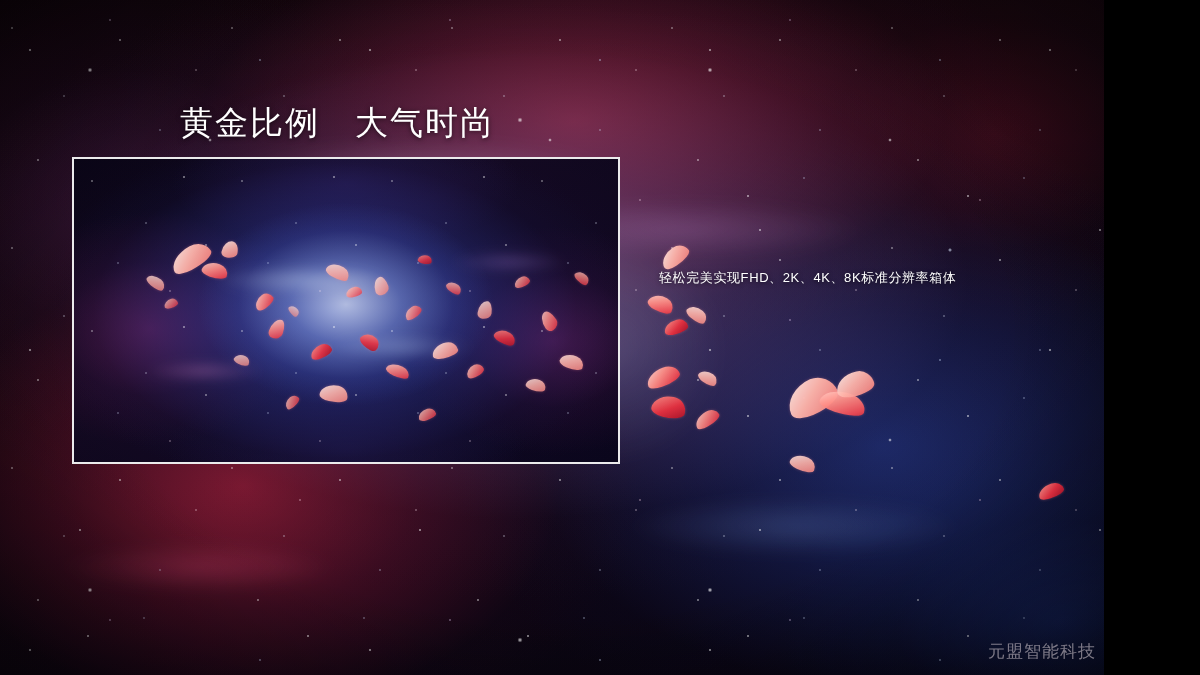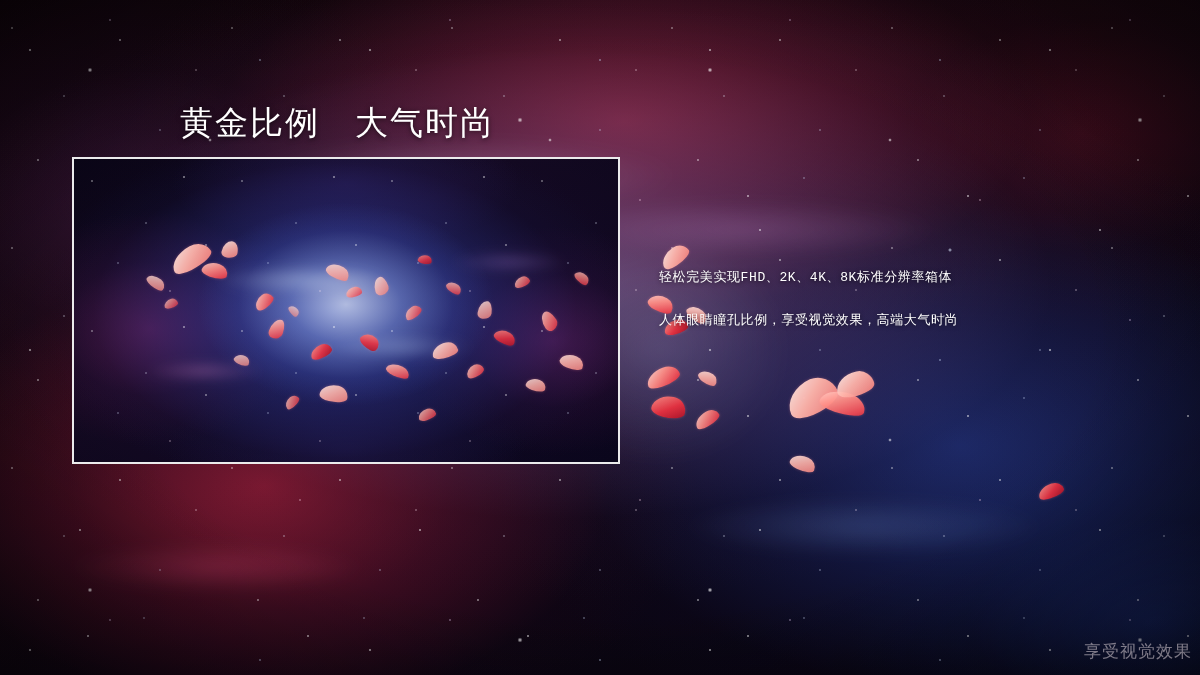--- a/index.html
+++ b/index.html
@@ -2,25 +2,25 @@
 <html><head>
 <meta charset="utf-8">
 <style>
   html, body {
     margin: 0;
     padding: 0;
     background: #000;
   }
   #slide {
     position: relative;
-    width: 1200px;
+    width: 1104px;
     height: 675px;
     overflow: hidden;
     background: #0369a1;
-    font-family: Liberation Mono, monospace;
+    font-family: Liberation Sans, sans-serif;
   }
 
   
   .bg-layer {
     position: absolute;
     inset: 0;
     pointer-events: none;
   }
   .bg-base {
     background:
@@ -304,18 +304,17 @@
       <div class="petal" style="left: 694px; top: 412px; width: 26px; height: 14px; opacity: 0.9; transform: rotate(-30deg);"></div>
       <div class="petal pale" style="left: 786px; top: 380px; width: 52px; height: 34px; opacity: 0.96; transform: rotate(-24deg);"></div>
       <div class="petal" style="left: 820px; top: 392px; width: 46px; height: 22px; opacity: 0.95; transform: rotate(18deg);"></div>
       <div class="petal pale" style="left: 836px; top: 372px; width: 38px; height: 24px; opacity: 0.95; transform: rotate(-12deg);"></div>
       <div class="petal pale" style="left: 790px; top: 456px; width: 26px; height: 15px; opacity: 0.9; transform: rotate(24deg);"></div>
       <div class="petal deep" style="left: 1038px; top: 484px; width: 26px; height: 14px; opacity: 0.92; transform: rotate(-18deg);"></div>
     </div>
 
   <div id="body-copy">
     <div class="copy-line">轻松完美实现FHD、2K、4K、8K标准分辨率箱体</div>
-    <div class="copy-line">人体眼睛瞳孔比例，享受视觉效果，高端大气时尚</div>
   </div>
 
-  <div id="watermark">享受视觉效果</div>
+  <div id="watermark">元盟智能科技</div>
 
 </div>
 
 </body></html>

